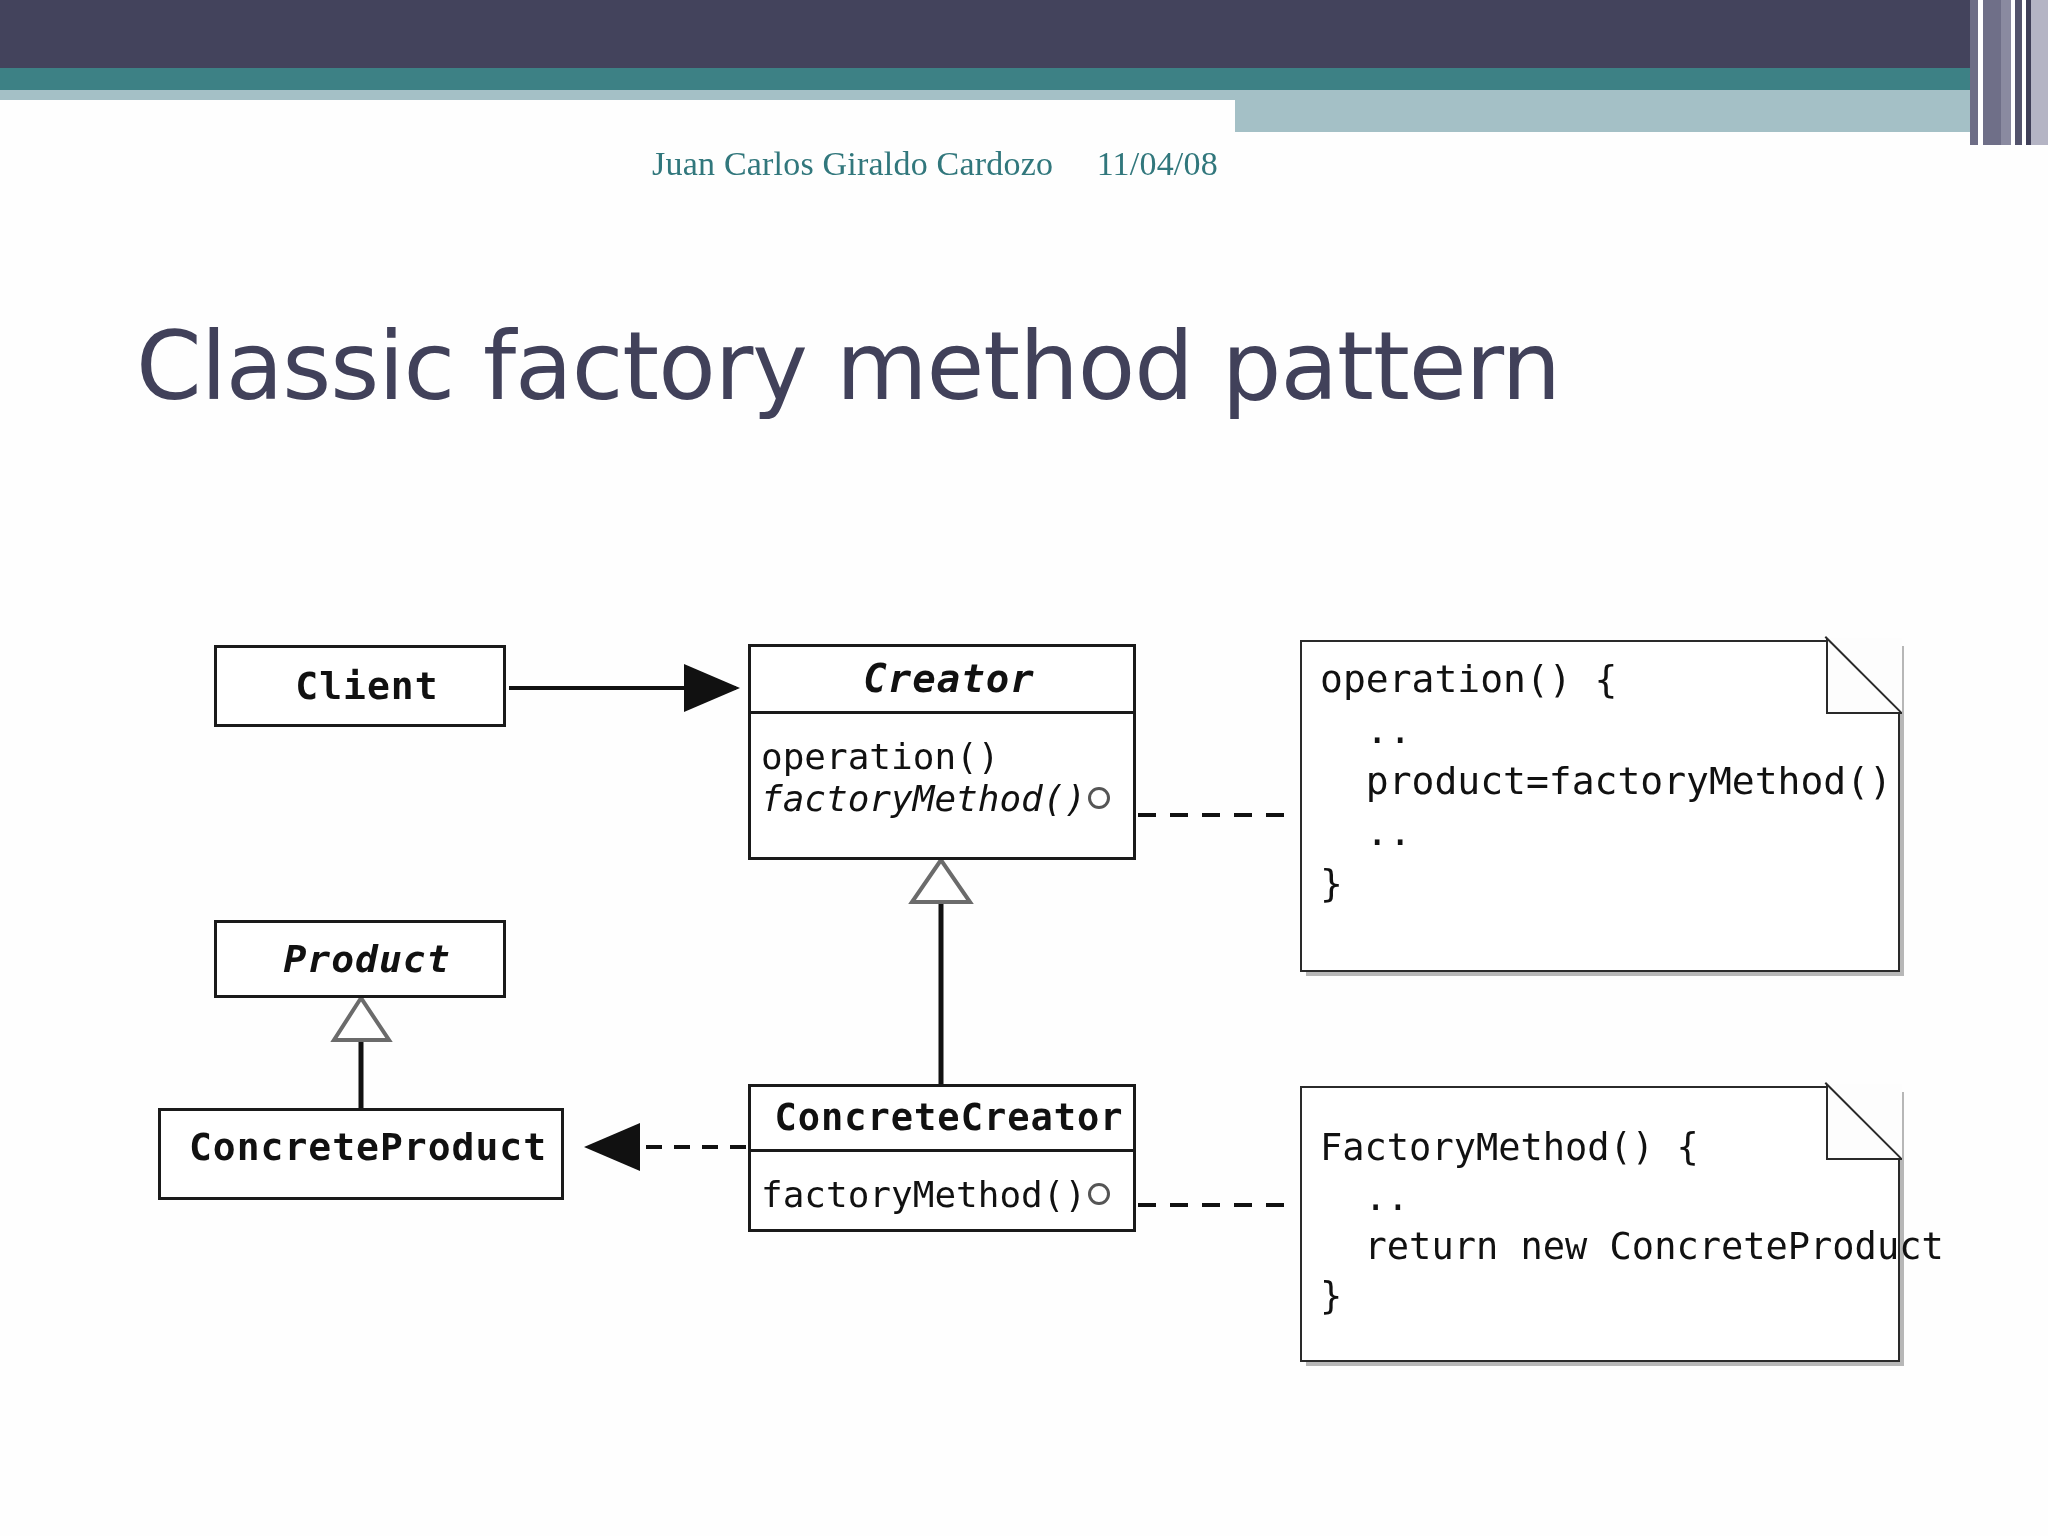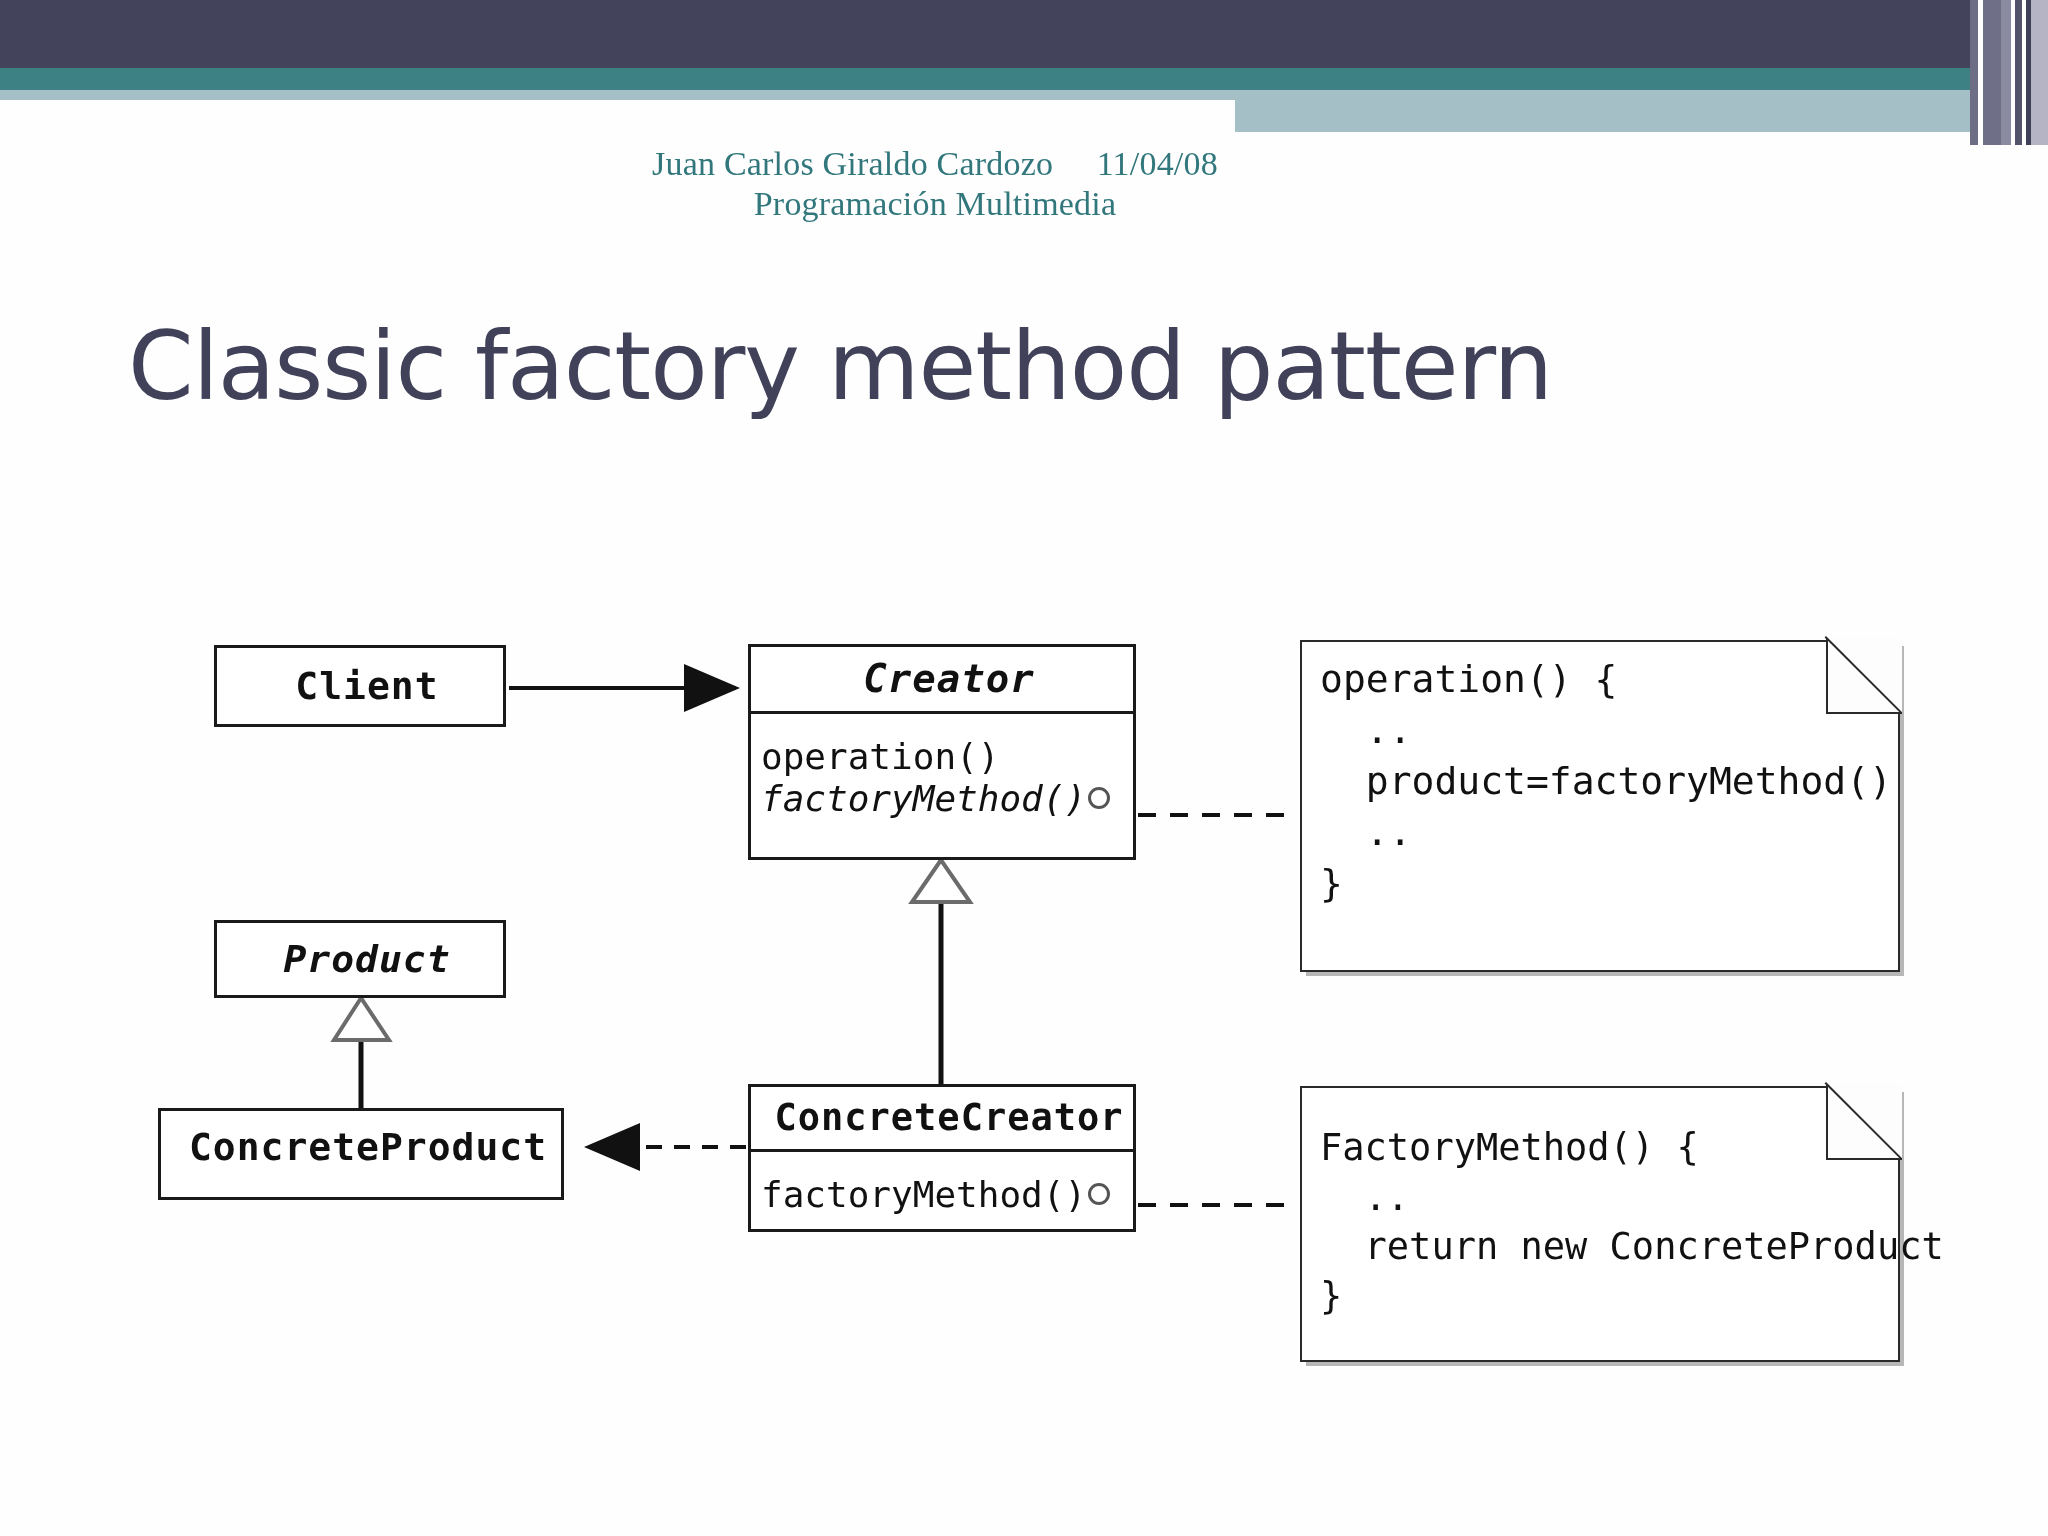--- a/index.html
+++ b/index.html
@@ -57,21 +57,21 @@
     font-size: 34px;
     line-height: 1.18;
     letter-spacing: 0.2px;
   }
   .header-line1 { white-space: pre; }
   .header-line2 { }
 
   
   .slide-title {
     position: absolute;
-    left: 128px; top: 312px;
+    left: 136px; top: 312px;
     color: #41415a;
     font-family: "DejaVu Sans", sans-serif;
     font-size: 94px;
     font-weight: 400;
     letter-spacing: -1px;
     white-space: nowrap;
   }
 
   
   .diagram {
@@ -223,21 +223,20 @@
       <div class="stripe" style="left: 31px; width: 10px; background: rgb(138, 138, 160);"></div>
       <div class="stripe" style="left: 41px; width: 4px; background: rgb(255, 255, 255);"></div>
       <div class="stripe" style="left: 45px; width: 7px; background: rgb(83, 83, 108);"></div>
       <div class="stripe" style="left: 52px; width: 4px; background: rgb(255, 255, 255);"></div>
       <div class="stripe" style="left: 56px; width: 5px; background: rgb(63, 63, 88);"></div>
       <div class="stripe" style="left: 61px; width: 17px; background: rgb(180, 180, 196);"></div>
     </div>
 
   <div class="header-meta">
     <div class="header-line1">Juan Carlos Giraldo Cardozo     11/04/08</div>
-    <div class="header-line2">Programación Multimedia</div>
   </div>
 
   <div class="slide-title">Classic factory method pattern</div>
 
   <div class="diagram">
 
     <svg class="links" viewBox="0 0 2048 1536">
       <defs>
         <marker id="filledArrow" markerWidth="14" markerHeight="12" refX="13" refY="6" orient="auto">
           <path d="M0,0 L14,6 L0,12 z" fill="#111"></path>

